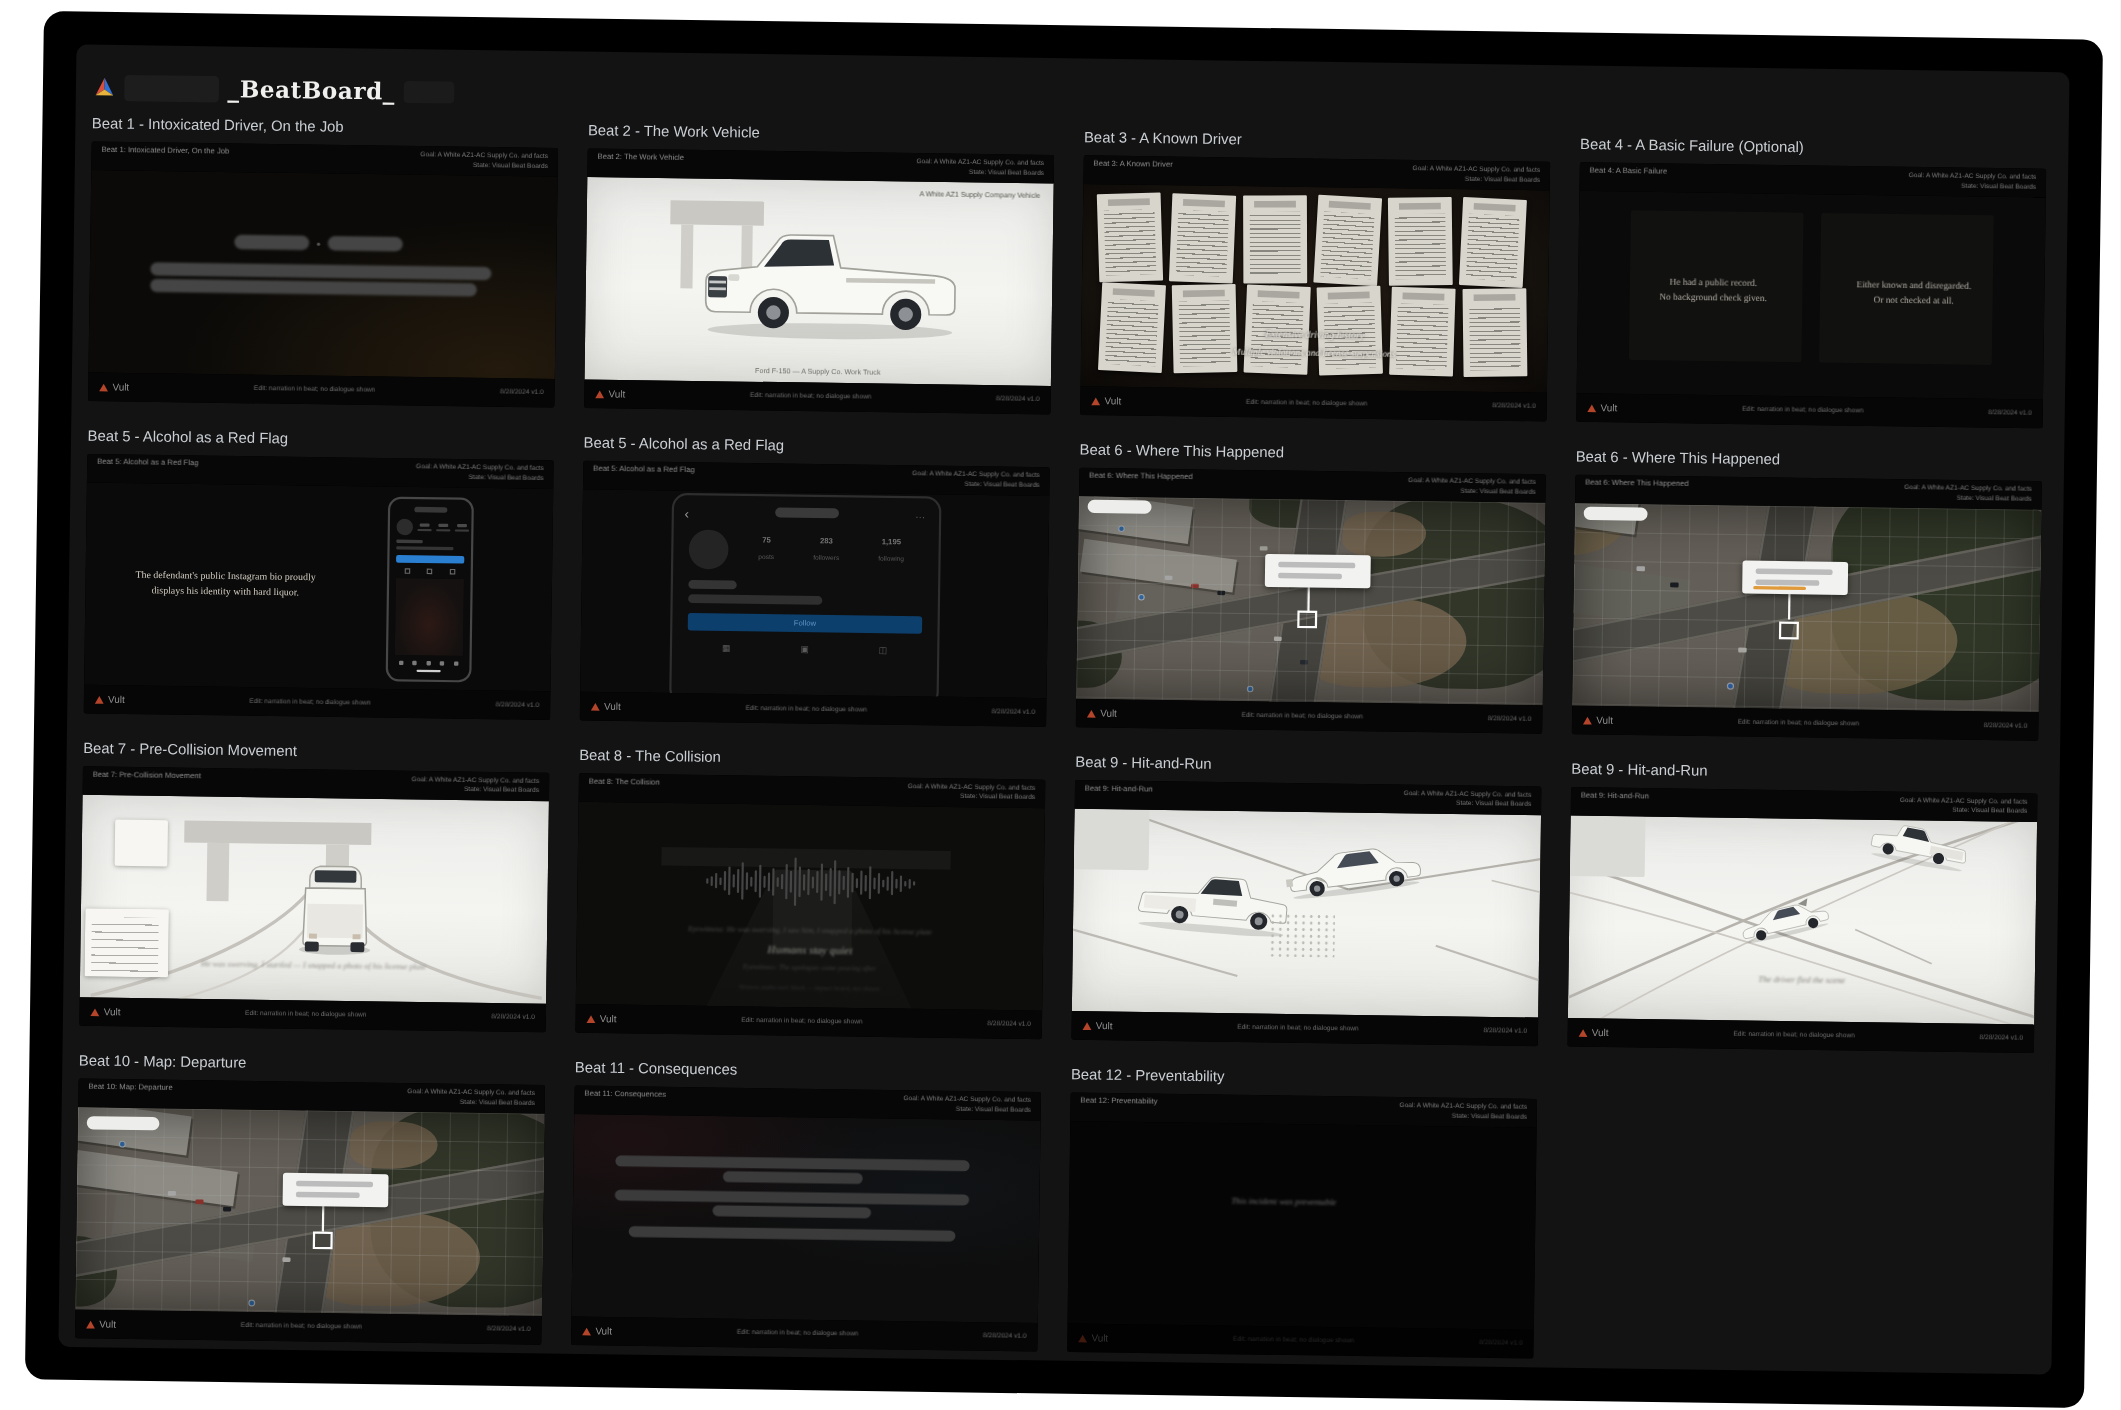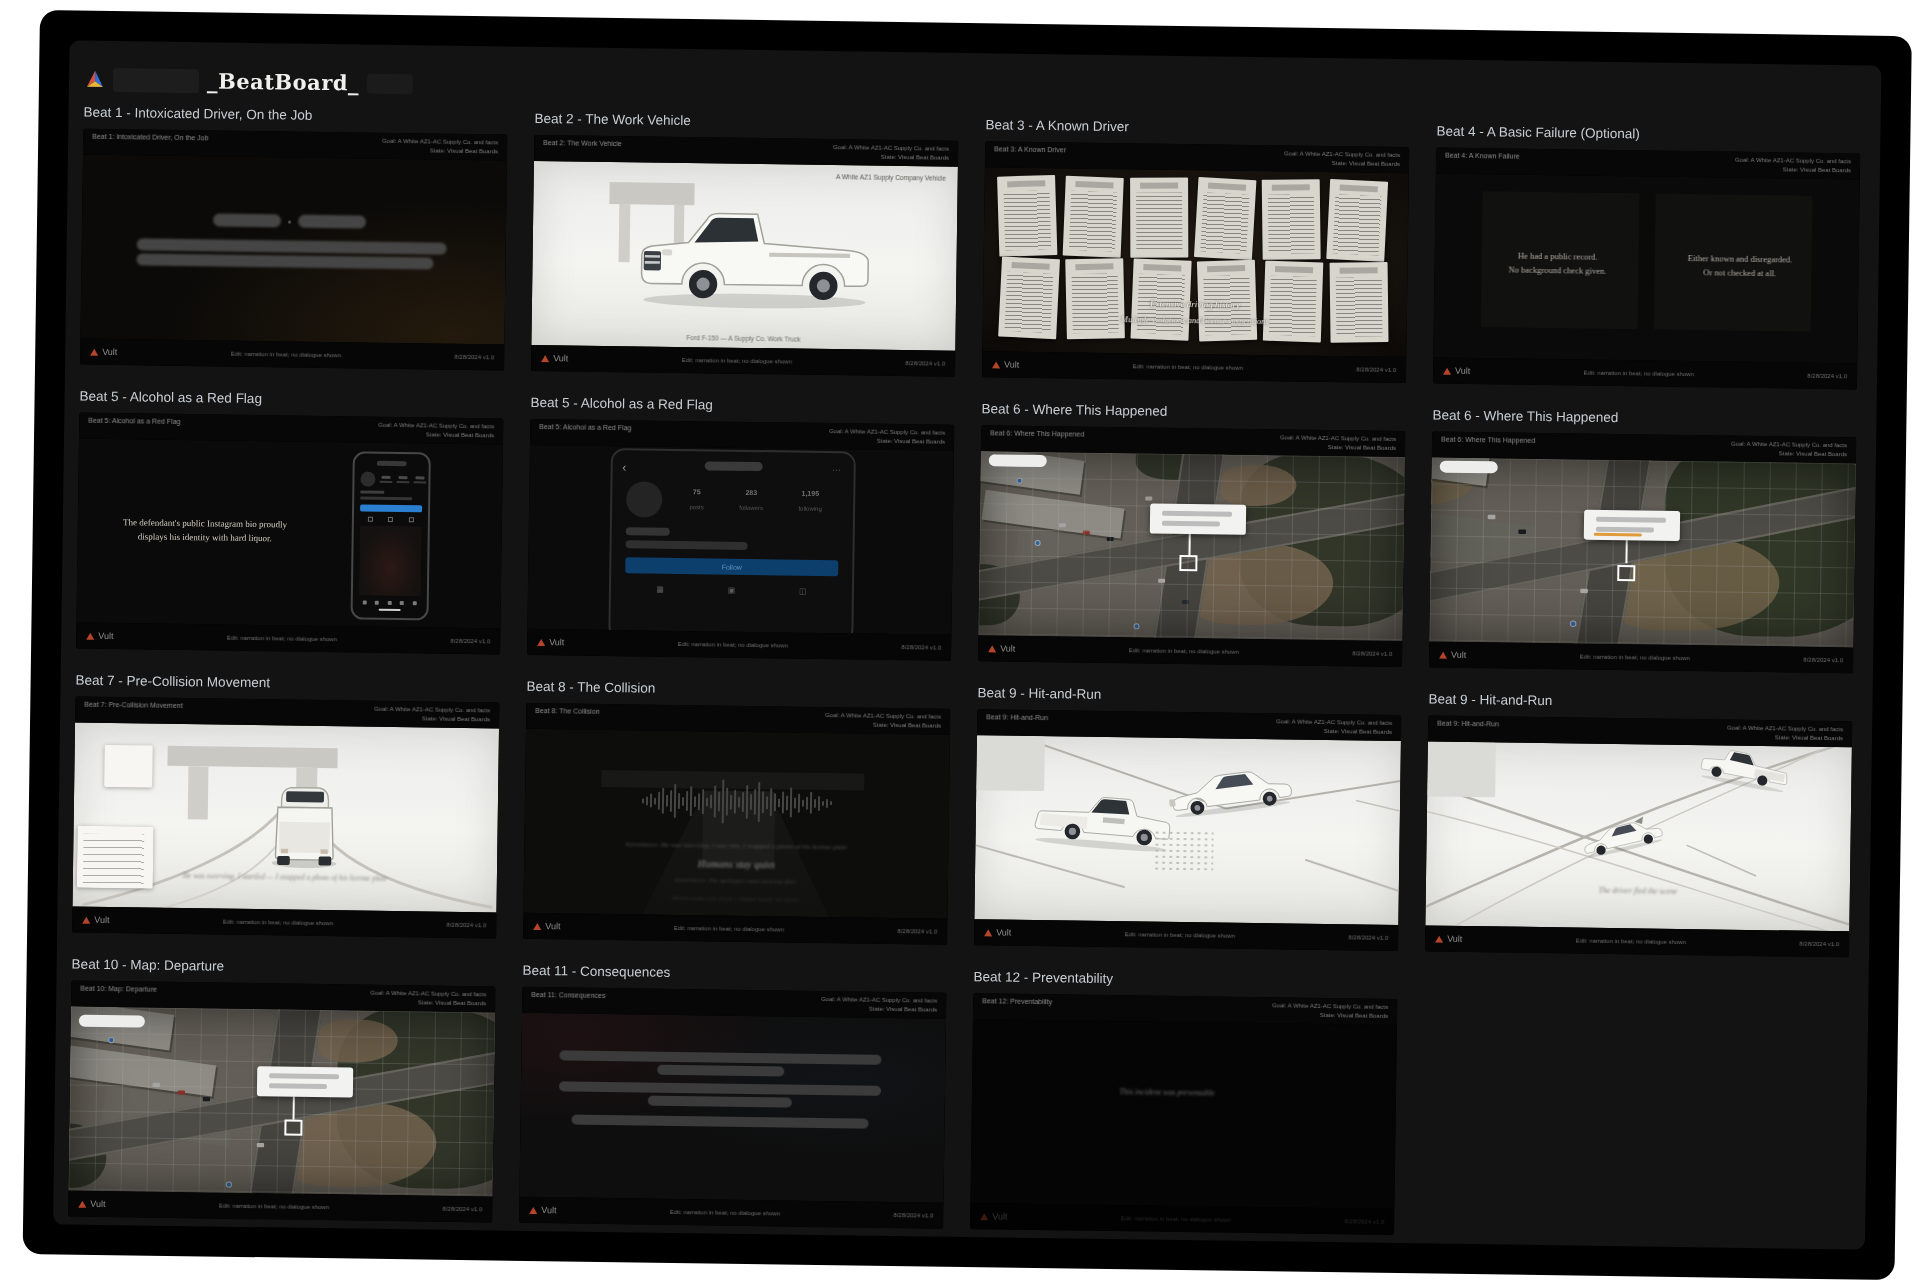--- a/index.html
+++ b/index.html
@@ -293,21 +293,21 @@
             <span class="fmid">Edit: narration in beat; no dialogue shown</span>
             <span class="fdate">8/28/2024 v1.0</span>
           </div>
         </div>
       </div>
 
       <div class="card">
         <div class="card-title">Beat 4 - A Basic Failure (Optional)</div>
         <div class="thumb">
           <div class="slate">
-            <span class="slate-left">Beat 4: A Known Failure</span>
+            <span class="slate-left">Beat 4: A Basic Failure</span>
             <span class="slate-right"><span>Goal: A White AZ1-AC Supply Co. and facts</span><br><span>State: Visual Beat Boards</span></span>
           </div>
           <div class="scene sc-quotes">
             <div class="qpanel" style="left:11%"></div>
             <div class="qpanel" style="left:52%"></div>
             <div class="quote" style="left:8%;top:40%">
               <span>He had a public record.</span><br><span>No background check given.</span>
             </div>
             <div class="quote" style="left:51%;top:40%">
               <span>Either known and disregarded.</span><br><span>Or not checked at all.</span>

